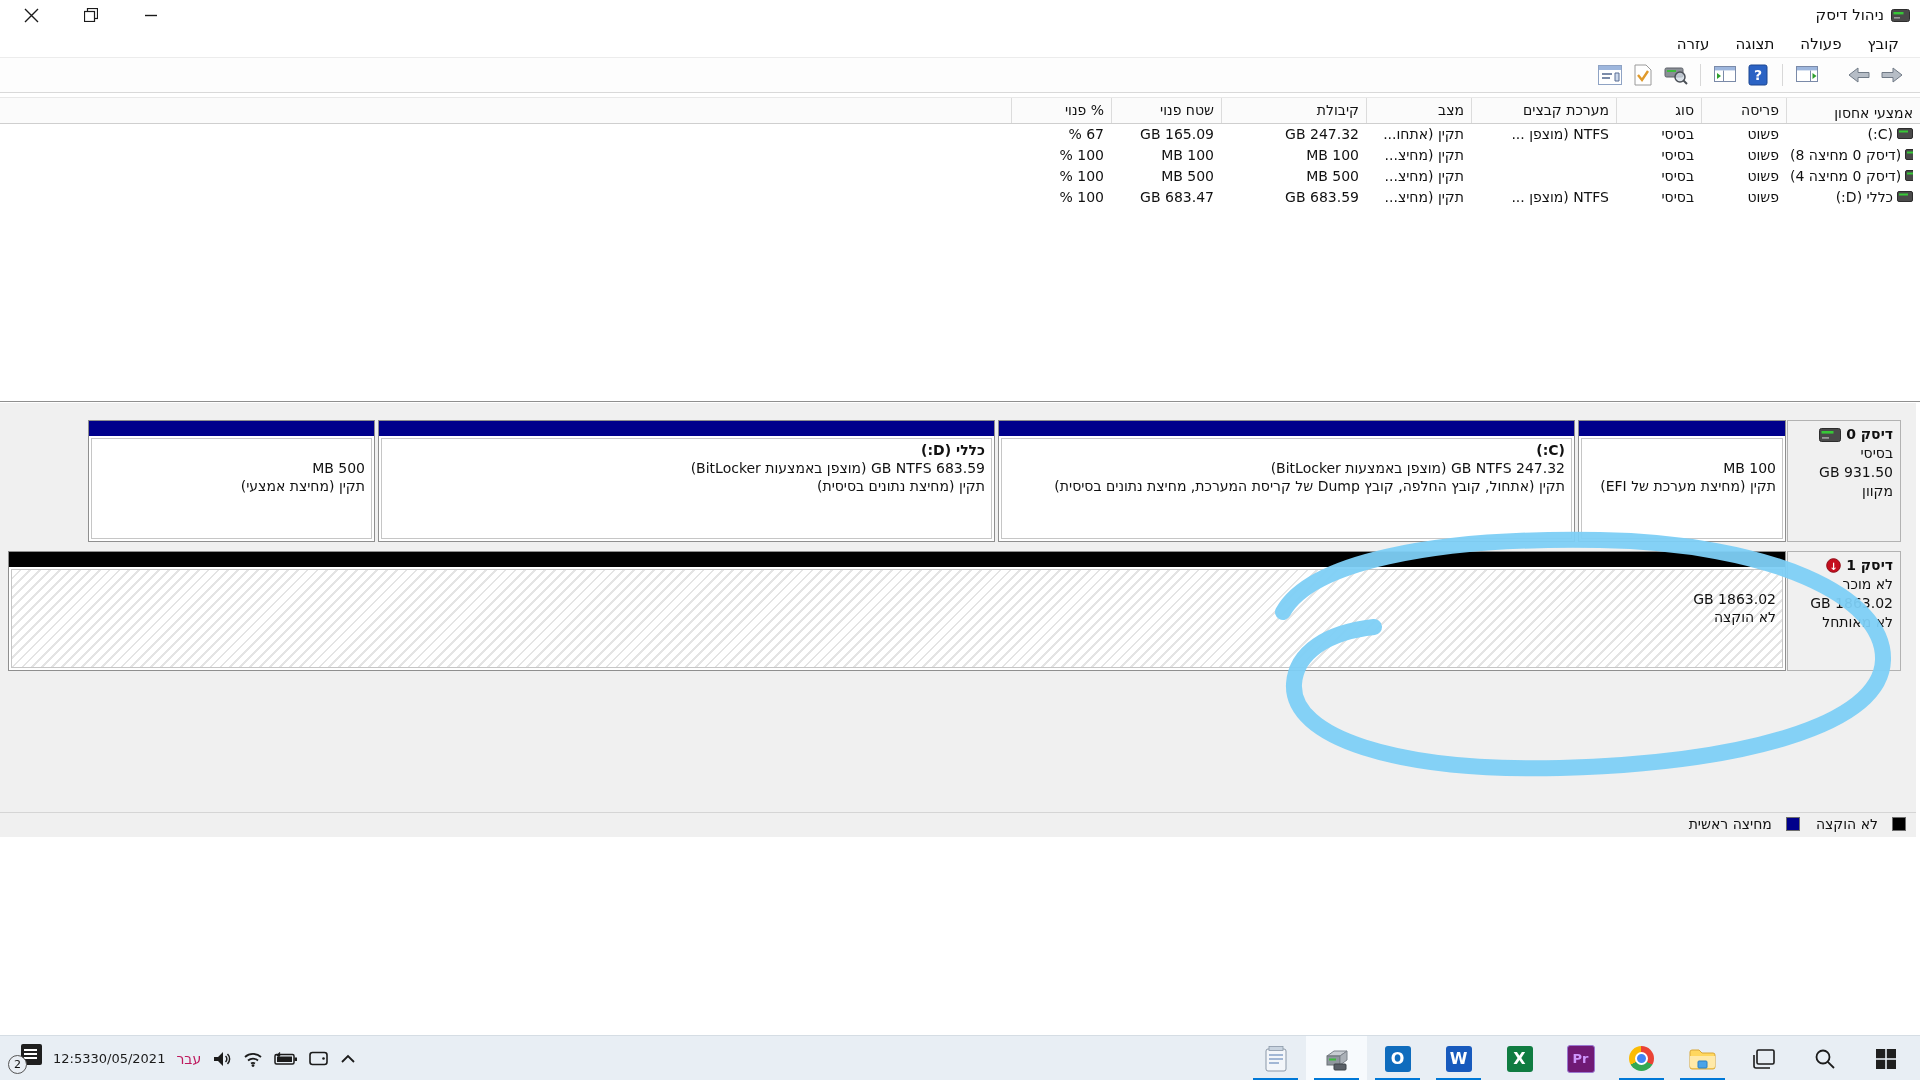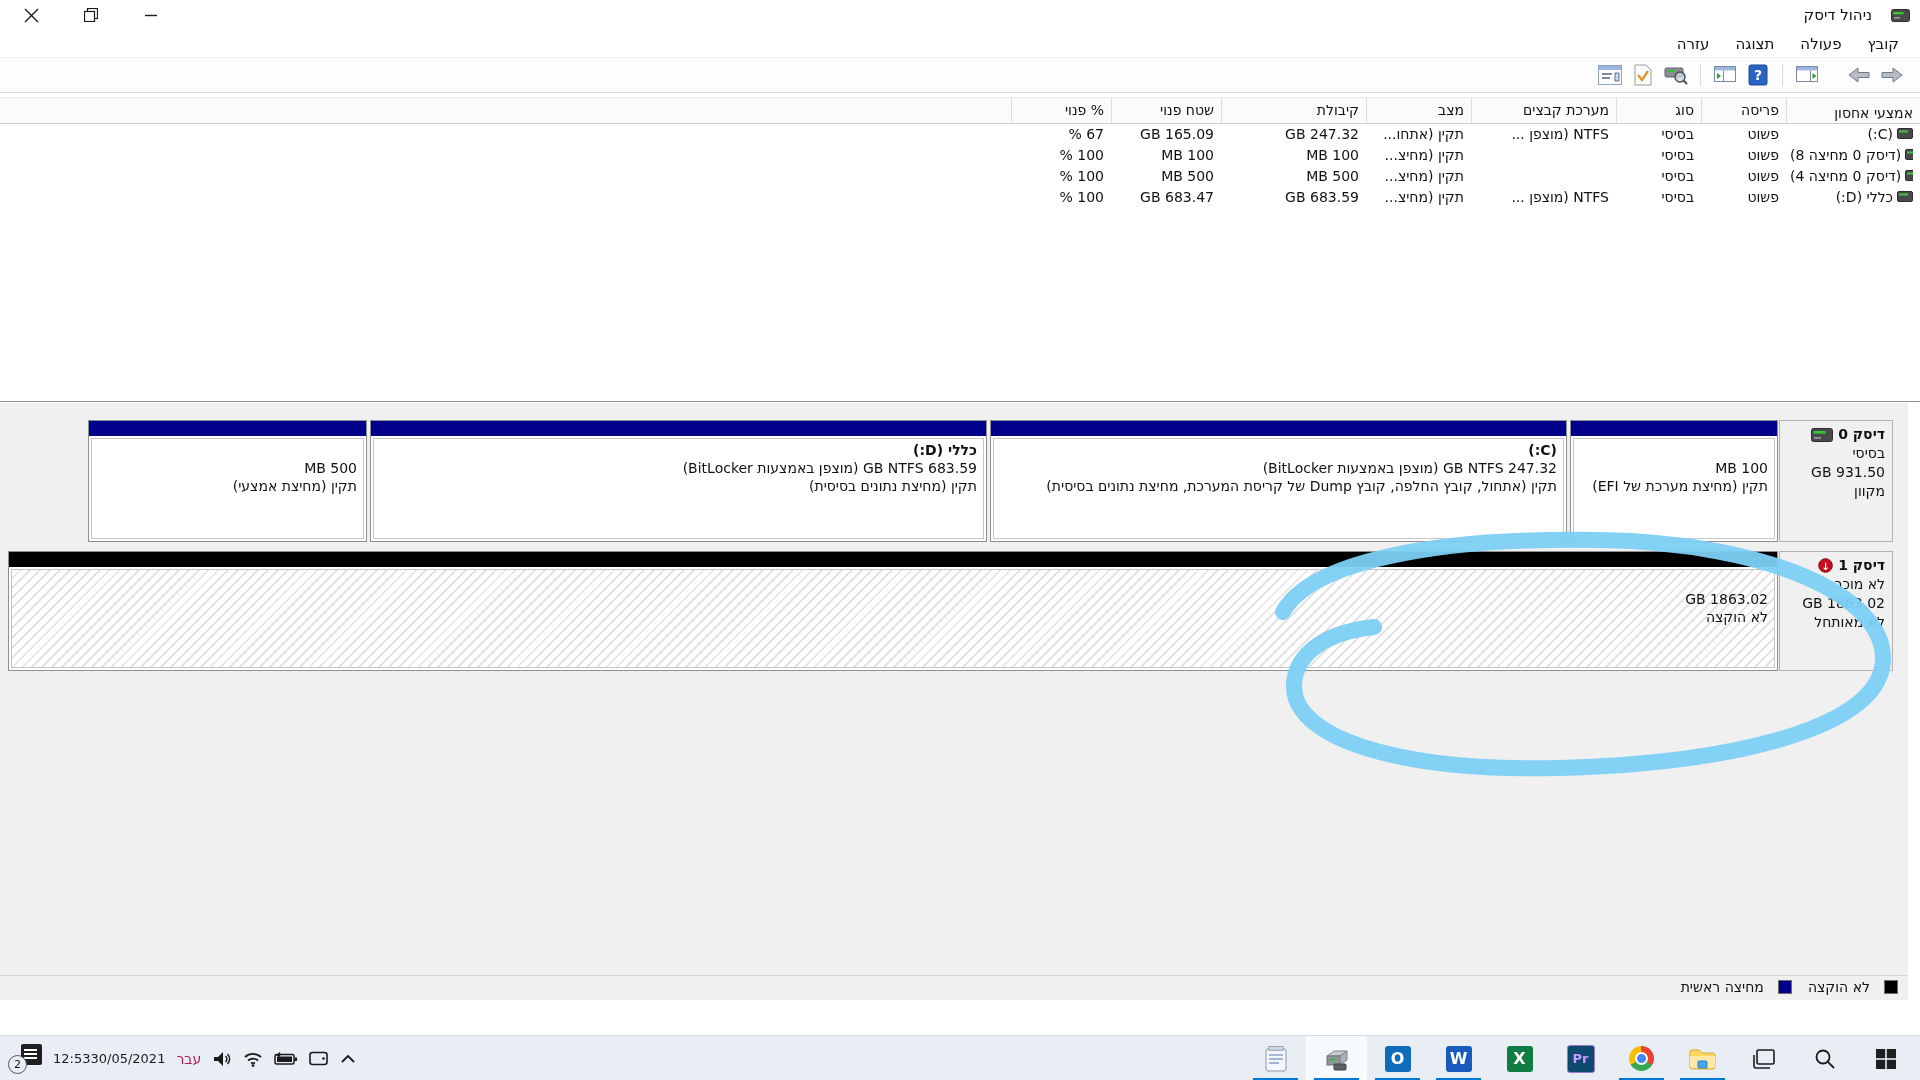--- a/index.html
+++ b/index.html
@@ -1,20 +1,20 @@
 <!DOCTYPE html>
 <html dir="rtl" lang="he"><head>
 <meta charset="utf-8">
 <style>
   html,body{margin:0;padding:0;width:1920px;height:1080px;overflow:hidden;
     font-family:"DejaVu Sans","Liberation Sans",sans-serif;background:#fff;color:#111;}
   #app{position:relative;width:1920px;height:1080px;direction:rtl;}
   
   .titlebar{position:absolute;top:0;right:0;left:0;height:30px;background:#fff;}
-  .title{position:absolute;right:10px;top:0;height:30px;display:flex;align-items:center;gap:19px;font-size:15px;}
+  .title{position:absolute;right:10px;top:0;height:30px;display:flex;align-items:center;gap:7px;font-size:15px;}
   .winbtns{position:absolute;left:0;top:0;height:30px;width:190px;direction:ltr;}
   .wbtn{position:absolute;top:0;height:30px;width:46px;display:flex;align-items:center;justify-content:center;color:#222;}
   
   .menubar{position:absolute;top:30px;right:0;left:0;height:27px;background:#fff;display:flex;align-items:center;padding-right:8px;border-bottom:1px solid #ececec;}
   .menu-item{padding:0 13px;font-size:15px;height:27px;display:flex;align-items:center;}
   
   .toolbar{position:absolute;top:58px;right:0;left:0;height:34px;background:#fdfdfd;border-bottom:1px solid #d9d9d9;display:flex;align-items:center;padding-right:16px;gap:9px;}
   .tbtn{width:24px;height:24px;display:flex;align-items:center;justify-content:center;}
   .tsep{width:1px;height:22px;background:#d8d8d8;margin:0 3px;}
   .tgap{width:10px;}
@@ -22,21 +22,21 @@
   .volume-pane{position:absolute;top:93px;right:0;left:0;height:308px;background:#fff;border-bottom:1px solid #8f8f8f;}
   .vheader{position:absolute;top:4px;right:0;left:0;height:25px;background:#fbfbfb;border-top:1px solid #e8e8e8;border-bottom:1px solid #cfcfcf;display:flex;font-size:14px;}
   .hcell{box-sizing:border-box;border-left:1px solid #dcdcdc;padding:4px 7px 0 4px;white-space:nowrap;overflow:hidden;}
   .vrows{position:absolute;top:30px;right:0;left:0;}
   .vrow{display:flex;height:21px;align-items:center;font-size:14px;}
   .cell{box-sizing:border-box;padding:0 7px 0 4px;white-space:nowrap;overflow:hidden;}
   .c-vol{width:134px;display:flex;align-items:center;gap:4px;}
   .c-layout{width:85px}.c-type{width:85px}.c-fs{width:145px}.c-status{width:105px}
   .c-cap{width:145px}.c-free{width:110px}.c-pct{width:100px}
   
-  .lower-pane{position:absolute;top:403px;right:12px;left:0;height:597px;background:#f0f0f0;}
+  .lower-pane{position:absolute;top:403px;right:4px;left:0;height:434px;background:#f0f0f0;}
   .dlabel{position:absolute;right:15px;width:114px;box-sizing:border-box;border:1px solid #b2b2b2;background:#f0f0f0;padding:4px 7px;font-size:14px;line-height:19px;overflow:hidden;}
   .dname{display:flex;align-items:center;gap:5px;font-weight:bold;white-space:nowrap;}
   .parts{position:absolute;display:flex;gap:3px;}
   .block{box-sizing:border-box;border:1px solid #8f8f8f;background:#fff;display:flex;flex-direction:column;}
   .pbar{height:15px;flex:0 0 15px;}
   .pbody{flex:1;margin:2px;border:1px solid #c6c6c6;background:#fff;padding:2px 6px;font-size:14px;line-height:18px;overflow:hidden;}
   .pbody .pline{min-height:18px;white-space:nowrap;}
   .pname{font-weight:bold;}
   .hatch{background:repeating-linear-gradient(135deg,#ffffff 0px,#ffffff 5px,#e4e4e4 5px,#e4e4e4 7px);}
   
@@ -418,21 +418,21 @@
             <span>W</span>
           </div>
         <div class="runline"></div>
       </div>
       <div class="slot">
         <div class="sq" style="background:#107c41">
             <span>X</span>
           </div>
       </div>
       <div class="slot">
-        <div class="sq" style="background:#0c4a6e;color:#cf96fd;border:1.5px solid #9a77d1;font-size:13px">
+        <div class="sq" style="background:#701a75;color:#cf96fd;border:1.5px solid #9a77d1;font-size:13px">
             <span>Pr</span>
           </div>
       </div>
       <div class="slot">
         <div class="chrome-ico"></div>
         <div class="runline"></div>
       </div>
       <div class="slot">
         <svg width="27" height="22">
             <path d="M1 4 a2 2 0 0 1 2 -2 h7 l3 3 h11 a2 2 0 0 1 2 2 v12 a2 2 0 0 1 -2 2 h-21 a2 2 0 0 1 -2 -2 z" fill="#ffd75e" stroke="#d9a636"></path>

